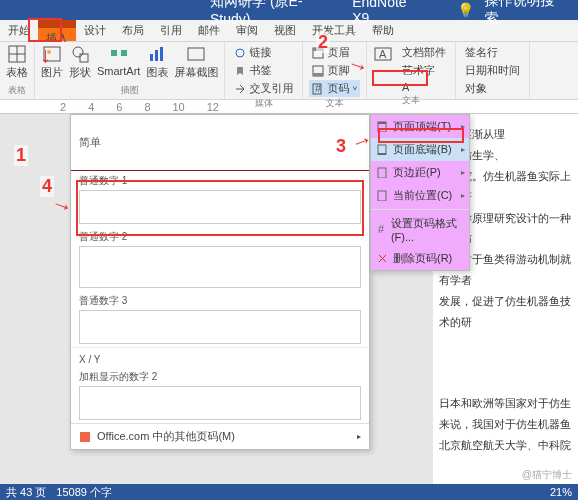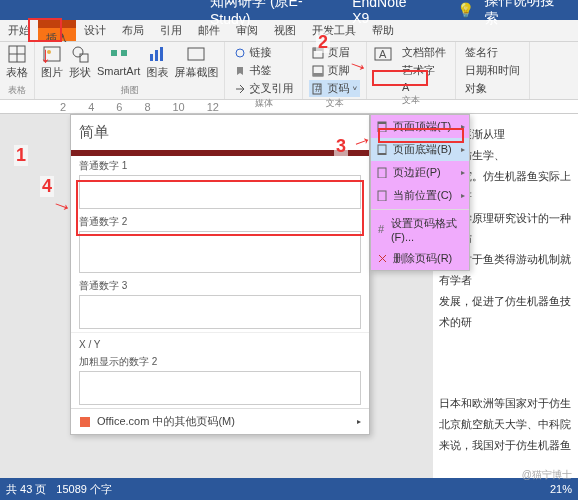--- a/index.html
+++ b/index.html
@@ -14,34 +14,34 @@
 .ribbon-group .icons{display:flex;gap:6px;align-items:flex-start}
 .ribbon-icon{display:flex;flex-direction:column;align-items:center;gap:1px;color:#444;font-size:10px}
 .ribbon-icon svg{width:20px;height:20px}
 .ribbon-group-label{font-size:9px;color:#888}
 .small-btn{display:flex;align-items:center;gap:3px;padding:1px 3px;font-size:10px;color:#444}
 .small-btn svg{width:12px;height:12px}
 .ruler{height:14px;background:#fff;border-bottom:1px solid #ccc;display:flex;align-items:center;font-size:8px;color:#888;padding-left:60px}
 .ruler span{margin-right:22px}
 .workspace{position:absolute;top:114px;left:0;right:0;bottom:16px;background:#e6e6e6;display:flex}
 .gallery{position:absolute;left:70px;top:0;width:300px;background:#fff;border:1px solid #bbb;box-shadow:2px 2px 6px rgba(0,0,0,.2);z-index:5}
-.gallery-header{padding:8px 8px;font-size:15px;color:#555;border-bottom:6px solid #7f1d1d}
+.gallery-header{padding:20px 8px;font-size:11px;color:#555;border-bottom:1px solid #7f1d1d}
 .gallery-item{padding:3px 8px}
 .gallery-item-label{font-size:10px;color:#555;margin-bottom:2px}
 .gallery-preview{border:1px solid #ccc;height:34px;background:#fff;position:relative}
 .gallery-preview.tall{height:42px}
 .gallery-sep{font-size:10px;color:#555;padding:6px 8px 2px;border-top:1px solid #eee}
 .gallery-footer{padding:5px 8px;font-size:10px;color:#444;border-top:1px solid #ddd;display:flex;align-items:center;gap:6px}
 .dropdown{position:absolute;left:370px;top:0;width:100px;background:#f0abfc;border:1px solid #bbb;box-shadow:2px 2px 6px rgba(0,0,0,.2);z-index:6}
 .dd-item{padding:4px 6px;font-size:10px;color:#333;display:flex;align-items:center;gap:5px;position:relative}
 .dd-item .arr{position:absolute;right:4px;font-size:8px;color:#666}
 .dd-item svg{width:11px;height:11px}
 .dd-sep{border-top:1px solid #ddd;margin:2px 0}
 .doc-bg{position:absolute;right:0;top:0;width:145px;height:100%;background:#fff;padding:10px 6px;font-size:10px;color:#333;line-height:1.9}
-.statusbar{position:absolute;bottom:0;left:0;right:0;height:22px;background:#2b579a;color:#fff;font-size:9px;display:flex;align-items:center;padding:0 6px;gap:10px}
+.statusbar{position:absolute;bottom:0;left:0;right:0;height:16px;background:#2b579a;color:#fff;font-size:9px;display:flex;align-items:center;padding:0 6px;gap:10px}
 .statusbar .right{margin-left:auto;display:flex;gap:6px;align-items:center}
 .redbox{position:absolute;border:2px solid #e33;pointer-events:none;z-index:20}
 .redarrow{position:absolute;color:#e33;font-size:22px;font-weight:bold;z-index:21;pointer-events:none}
 .rednum{position:absolute;color:#e33;font-size:18px;font-weight:bold;z-index:21;background:rgba(255,255,255,0.6);padding:0 2px}
 .watermark{position:absolute;bottom:18px;right:6px;color:#aaa;font-size:10px;z-index:30}
 .hl{background:#c9e0f7}
 .vcol{display:flex;flex-direction:column;gap:1px}
 </style>
 </head>
 <body>
@@ -217,22 +217,22 @@
 <div class="workspace">
   <div class="doc-bg">
     <div>主鱼逐渐从理</div>
     <div>是集仿生学、</div>
     <div>的研究。仿生机器鱼实际上是科研</div>
     <div>仿生学原理研究设计的一种基于仿</div>
     <div>期，对于鱼类得游动机制就有学者</div>
     <div>发展，促进了仿生机器鱼技术的研</div>
     <div style="height:60px"></div>
     <div>日本和欧洲等国家对于仿生</div>
+    <div>来说，我国对于仿生机器鱼</div>
     <div>北京航空航天大学、中科院</div>
-    <div>来说，我国对于仿生机器鱼</div>
   </div>
 
   <div class="dropdown">
     <div class="dd-item">
         <svg>
           <rect x="1" y="1" width="8" height="10" fill="none" stroke="#666"></rect>
           <rect x="1" y="1" width="8" height="2" fill="#666"></rect>
         </svg>
         <span>页面顶端(T)</span>
         <span class="arr">▸</span>

